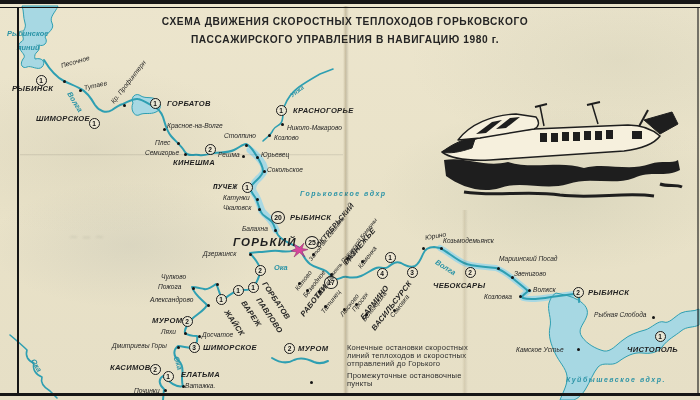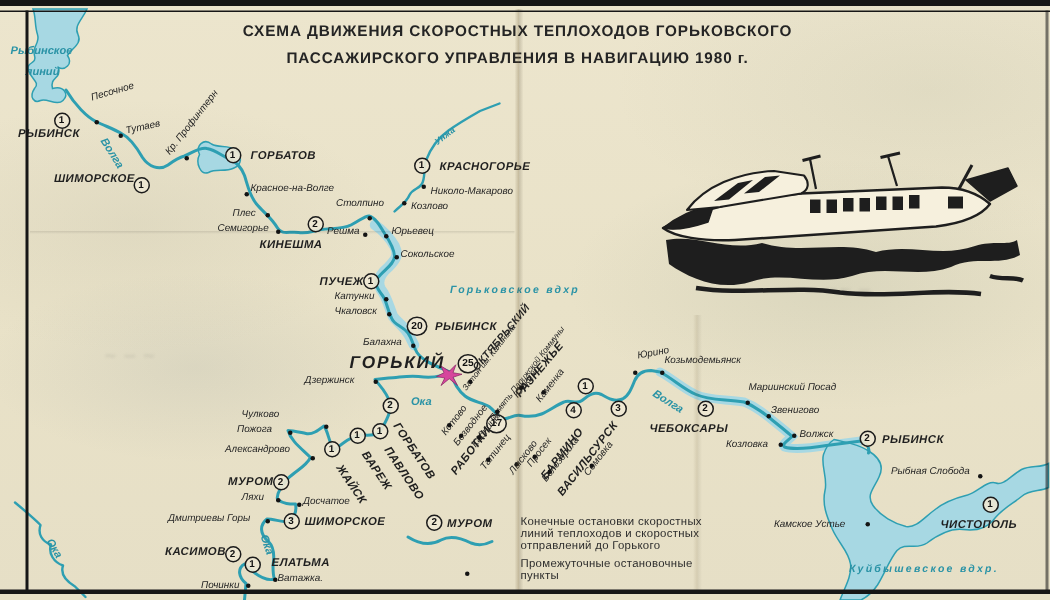--- a/index.html
+++ b/index.html
@@ -118,21 +118,21 @@
     <div class="lbl city" style="left: 12px; top: 84px;">РЫБИНСК</div>
     <div class="circ" style="left: 88.5px; top: 117.5px;">1</div>
     <div class="lbl city" style="left: 36px; top: 114px;">ШИМОРСКОЕ</div>
     <div class="circ" style="left: 149.5px; top: 97.5px;">1</div>
     <div class="lbl city" style="left: 167px; top: 99px;">ГОРБАТОВ</div>
     <div class="circ" style="left: 204.5px; top: 143.5px;">2</div>
     <div class="lbl city" style="left: 173px; top: 158px;">КИНЕШМА</div>
     <div class="circ" style="left: 275.5px; top: 104.5px;">1</div>
     <div class="lbl city" style="left: 293px; top: 106px;">КРАСНОГОРЬЕ</div>
     <div class="circ" style="left: 241.5px; top: 181.5px;">1</div>
-    <div class="lbl city" style="left: 213px; top: 183px;">ПУЧЕЖ</div>
+    <div class="lbl city" style="left: 213px; top: 183px; font-family: Liberation Mono, monospace;">ПУЧЕЖ</div>
     <div class="circ c2" style="left: 271px; top: 210.5px;">20</div>
     <div class="lbl city" style="left: 290px; top: 213px;">РЫБИНСК</div>
     <div class="circ c2" style="left: 305px; top: 235.5px;">25</div>
     <div class="lbl city big" style="left: 233px; top: 236px;">ГОРЬКИЙ</div>
     <div class="circ" style="left: 254.5px; top: 264.5px;">2</div>
     <div class="lbl city" style="left: 264px; top: 278px; transform-origin: 0px 50%; transform: rotate(56deg);">ГОРБАТОВ</div>
     <div class="circ" style="left: 247.5px; top: 281.5px;">1</div>
     <div class="lbl city" style="left: 258px; top: 294px; transform-origin: 0px 50%; transform: rotate(56deg);">ПАВЛОВО</div>
     <div class="circ" style="left: 232.5px; top: 284.5px;">1</div>
     <div class="lbl city" style="left: 243px; top: 297px; transform-origin: 0px 50%; transform: rotate(56deg);">ВАРЕЖ</div>

